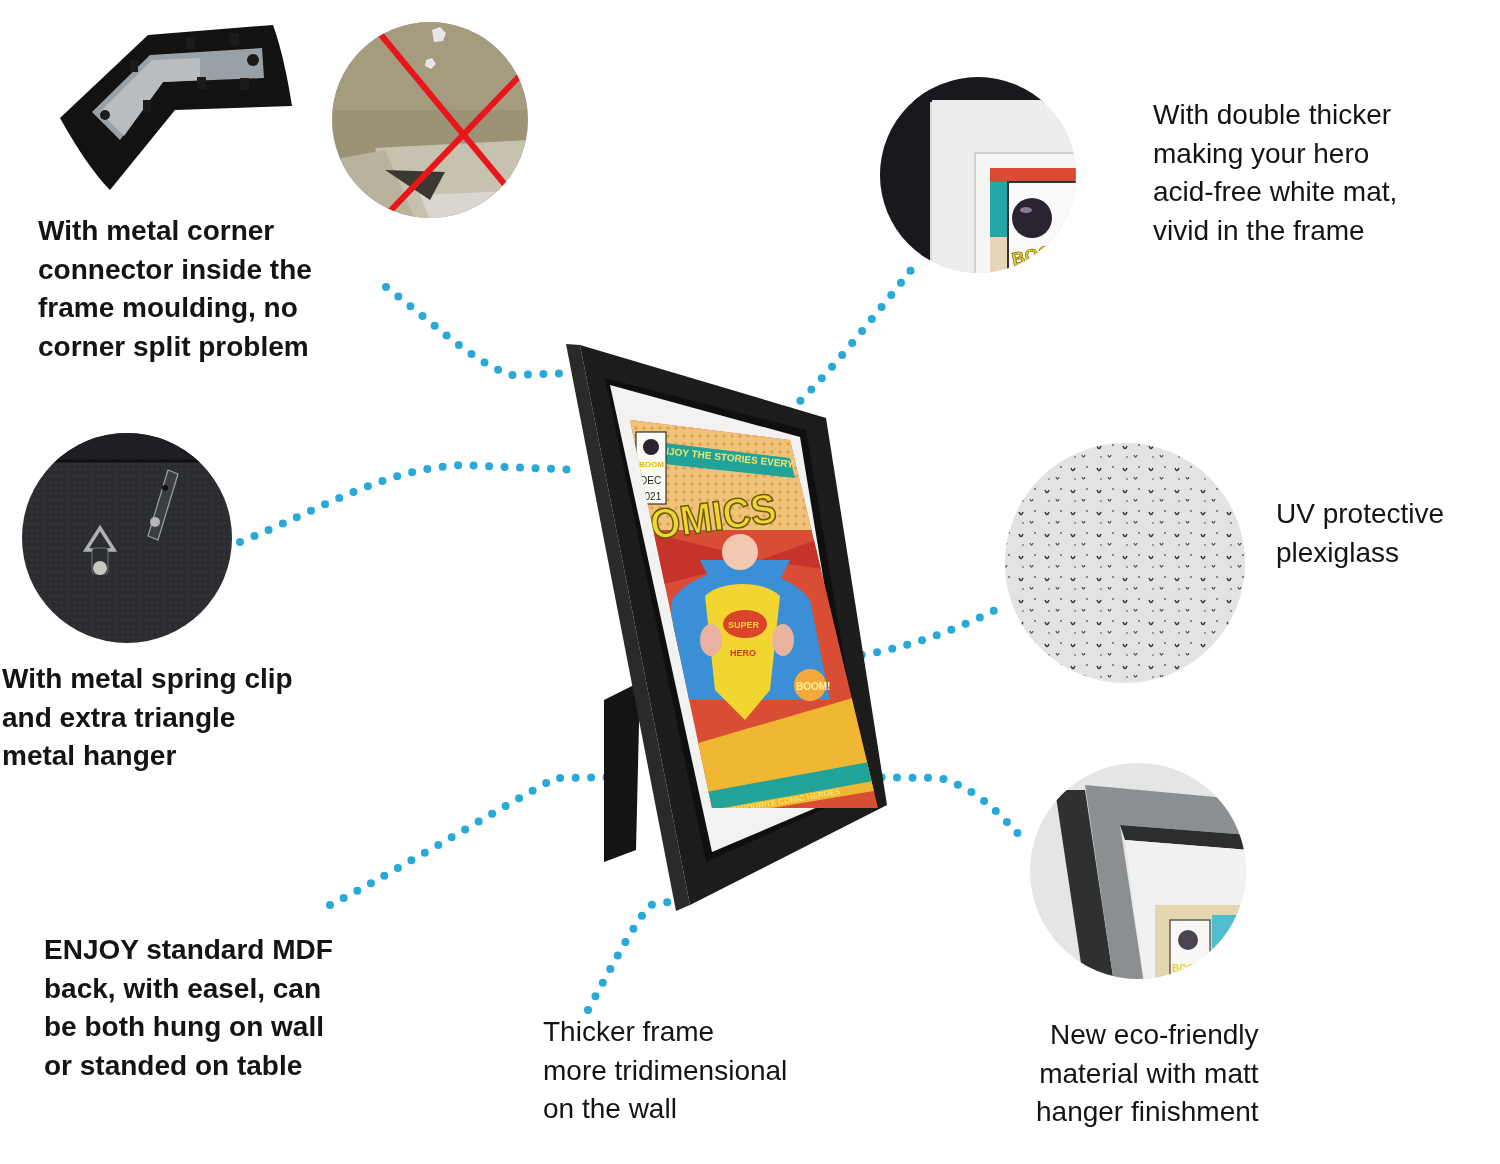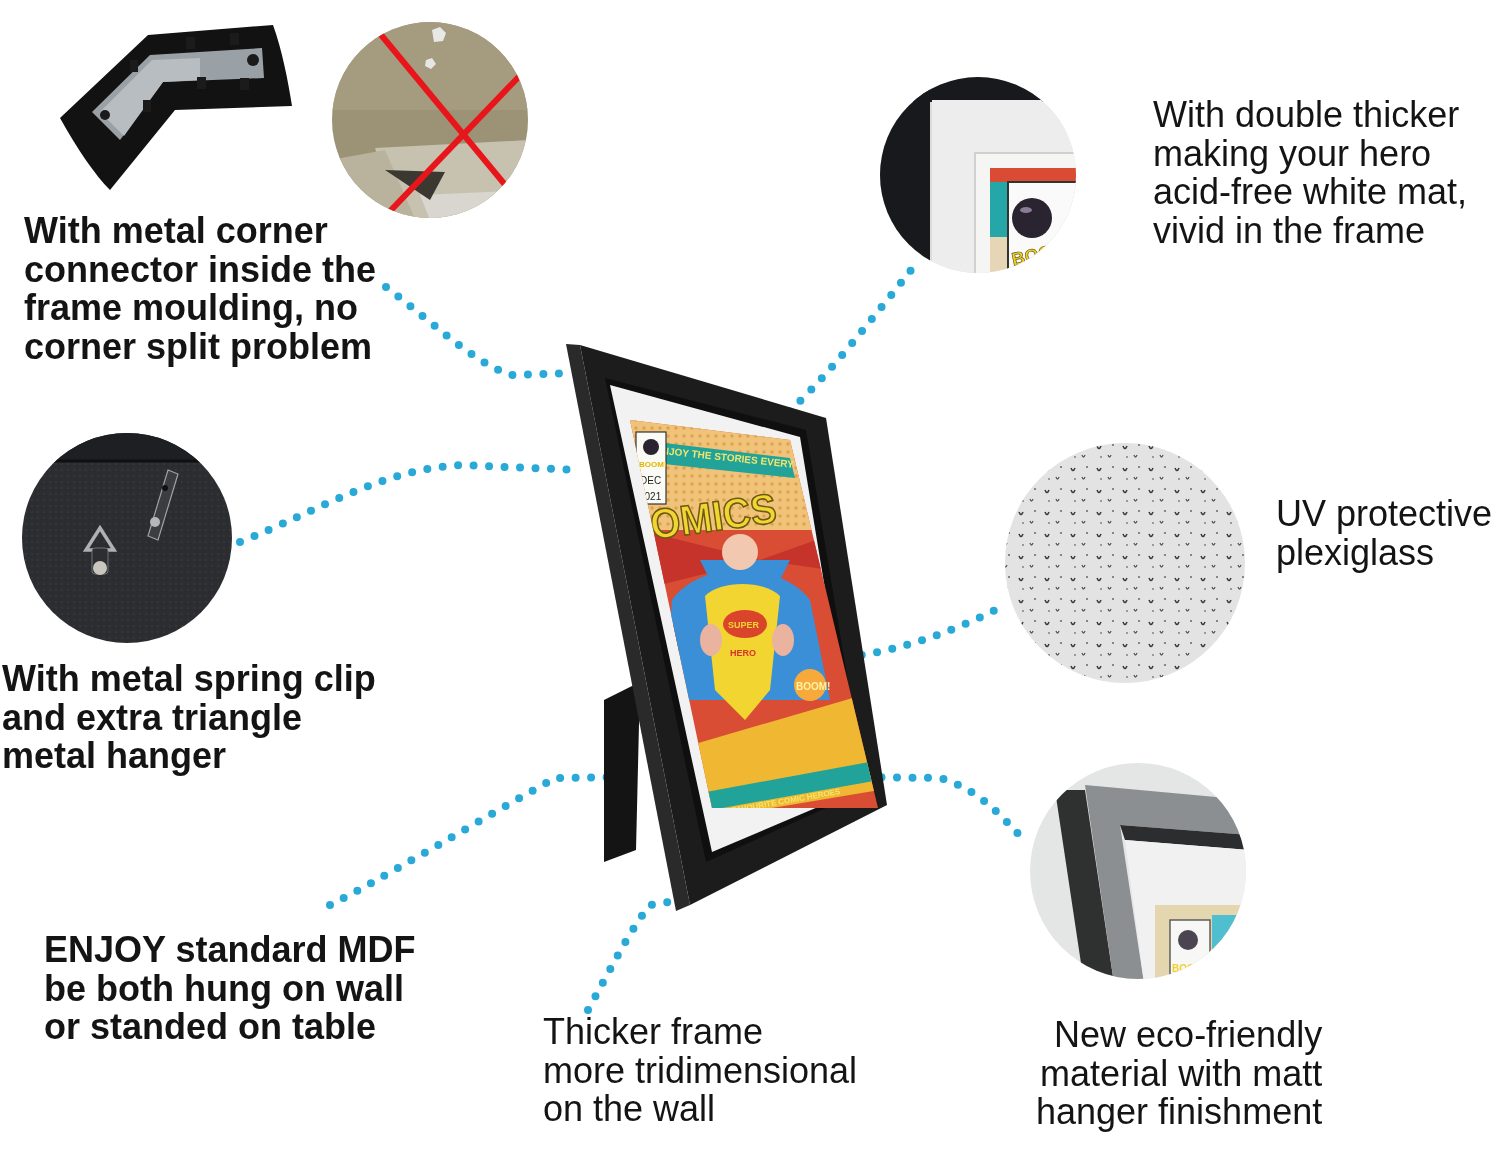--- a/index.html
+++ b/index.html
@@ -1,19 +1,19 @@
 <!DOCTYPE html>
 <html><head>
 <meta charset="utf-8">
 <style>
   html, body { margin: 0; padding: 0; background: #ffffff; }
   body { width: 1500px; height: 1164px; position: relative; overflow: hidden;
          font-family: "Liberation Sans", "DejaVu Sans", sans-serif; color: #111; }
   #art { position: absolute; left: 0; top: 0; width: 1500px; height: 1164px; }
-  .caption { position: absolute; font-size: 36px; line-height: 38.5px; white-space: nowrap; color: #141414; }
+  .caption { position: absolute; font-size: 28px; line-height: 38.5px; white-space: nowrap; color: #141414; }
   .caption .line { display: block; }
   .caption.bold { font-weight: bold; }
   .caption b { font-weight: bold; }
 </style>
 </head>
 <body>
 
 <svg id="art" viewBox="0 0 1500 1164" xmlns="http://www.w3.org/2000/svg">
   <defs>
     <clipPath id="c-split">
@@ -180,21 +180,21 @@
       <circle cx="820" cy="720" r="9" fill="#e26b2c"></circle>
       <circle cx="812" cy="745" r="10" fill="#f08a3c"></circle>
 
       <path d="M640 760 L880 690 L880 790 L640 830 Z" fill="#f0b832"></path>
       <path d="M690 795 L880 760 L880 780 L700 812 Z" fill="#21a39a"></path>
       <text x="705" y="808" font-size="8" font-weight="bold" fill="#f3e56b" font-family="Liberation Sans, sans-serif" transform="rotate(-10 760 800)">YOUR FAVOURITE COMIC HEROES</text>
     </g>
   </g>
 </svg>
 
-<div class="caption bold" style="left:24px; top:212px;">
+<div class="caption bold" style="left:38px; top:212px;">
   <span class="line">With metal corner</span>
   <span class="line">connector inside the</span>
   <span class="line">frame moulding, no</span>
   <span class="line">corner split problem</span>
 </div>
 
 <div class="caption" style="left:1153px; top:96px;">
   <span class="line">With double thicker</span>
   <span class="line">making your hero</span>
   <span class="line">acid-free white mat,</span>
@@ -207,20 +207,21 @@
   <span class="line">metal hanger</span>
 </div>
 
 <div class="caption" style="left:1276px; top:495px;">
   <span class="line">UV protective</span>
   <span class="line">plexiglass</span>
 </div>
 
 <div class="caption bold" style="left:44px; top:931px;">
   <span class="line">ENJOY standard MDF</span>
+  <span class="line">back, with easel, can</span>
   <span class="line">be both hung on wall</span>
   <span class="line">or standed on table</span>
 </div>
 
 <div class="caption" style="left:543px; top:1013px;">
   <span class="line">Thicker frame</span>
   <span class="line">more tridimensional</span>
   <span class="line">on the wall</span>
 </div>
 

